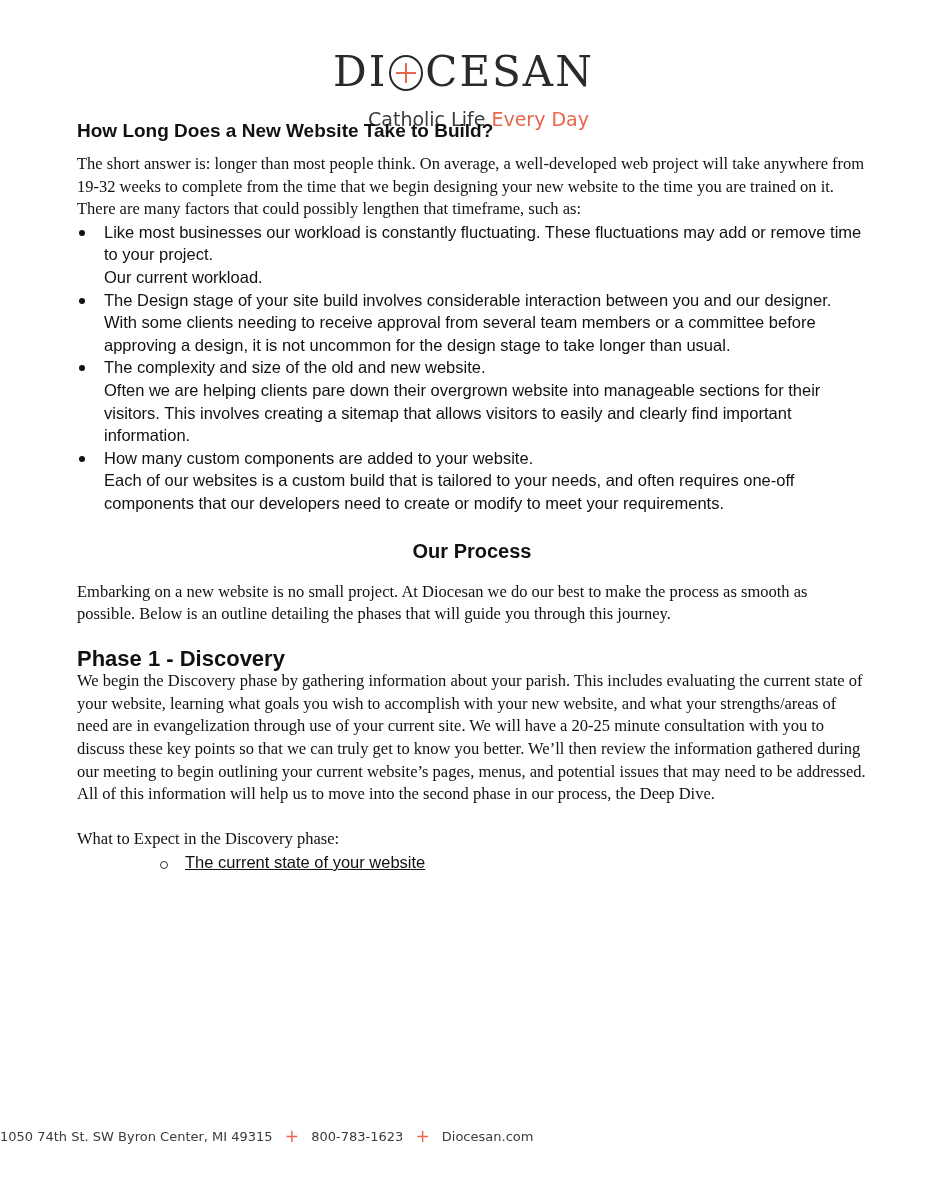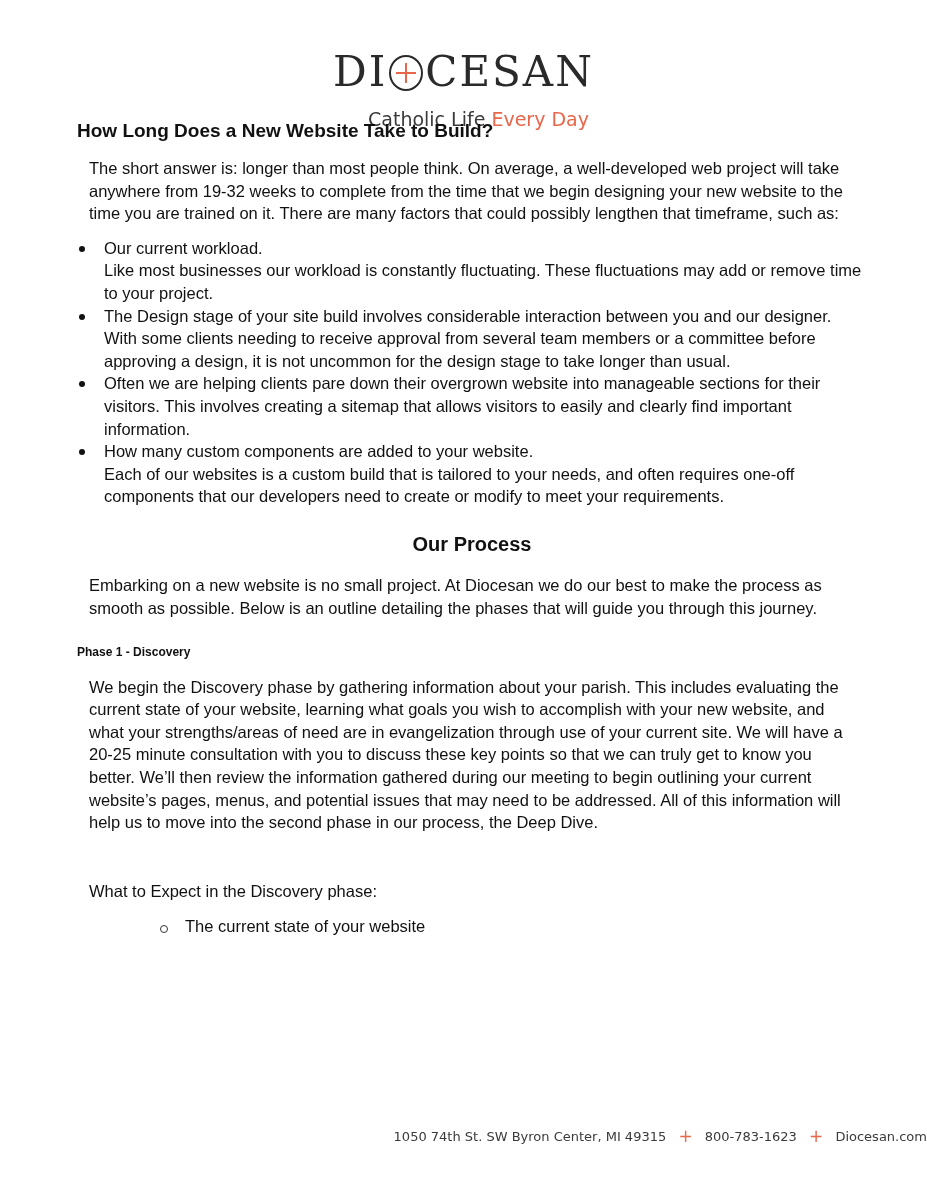--- a/index.html
+++ b/index.html
@@ -72,62 +72,62 @@
     }
     h2 {
       font-size: 20px;
       font-weight: bold;
       line-height: 28px;
       margin-top: 22px;
       margin-bottom: 16px;
       text-align: center;
     }
     h3 {
-      font-size: 12px;
+      font-size: 22px;
       font-weight: bold;
       line-height: 22.6px;
       margin-top: 22px;
       margin-bottom: 0;
     }
-    p { margin: 12px; }
+    p { margin: 0; font-family: Liberation Serif, serif; }
     ul.bullets { list-style: none; }
     ul.bullets > li {
       position: relative;
       padding-left: 27px;
     }
     ul.bullets > li::before {
       content: "";
       position: absolute;
       left: 2px;
       top: 9px;
       width: 6px; height: 6px;
       border-radius: 50%;
       background: #111;
     }
-    ul.sub { list-style: none; margin-left: 81px; }
+    ul.sub { list-style: none; margin-left: 81px; text-decoration: underline; }
     ul.sub > li {
       position: relative;
       padding-left: 27px;
     }
     ul.sub > li::before {
       content: "";
       position: absolute;
       left: 2px;
       top: 10px;
       width: 6px; height: 6px;
       border-radius: 50%;
       border: 1px solid #333;
     }
     .spacer { height: 22.6px; }
 
     .footer {
       position: absolute;
       left: 0; right: 0;
       top: 1126px;
-      text-align: right;
+      text-align: left;
       font-family: "DejaVu Sans", sans-serif;
       font-size: 13px;
       color: #3a3a3a;
     }
     .footer .plus {
       color: #e8664a;
       font-size: 17px;
       margin: 0 8px;
       vertical-align: -1px;
     }
@@ -145,27 +145,28 @@
     <span>CESAN</span>
   </div>
   <div class="tagline"><span>Catholic Life </span><span class="accent">Every Day</span></div>
 </div>
 
 <div class="content">
   <h1>How Long Does a New Website Take to Build?</h1>
   <p>The short answer is: longer than most people think. On average, a well-developed web project will take anywhere from 19-32 weeks to complete from the time that we begin designing your new website to the time you are trained on it. There are many factors that could possibly lengthen that timeframe, such as:</p>
   <ul class="bullets">
     <li>
+      <div>Like most businesses our workload is constantly fluctuating. These fluctuations may add or remove time to your project.</div>
       <div>Our current workload.</div>
-      <div>Like most businesses our workload is constantly fluctuating. These fluctuations may add or remove time to your project.</div>
     </li>
     <li>
       <div>The Design stage of your site build involves considerable interaction between you and our designer. With some clients needing to receive approval from several team members or a committee before approving a design, it is not uncommon for the design stage to take longer than usual.</div>
     </li>
     <li>
+      <div>The complexity and size of the old and new website.</div>
       <div>Often we are helping clients pare down their overgrown website into manageable sections for their visitors. This involves creating a sitemap that allows visitors to easily and clearly find important information.</div>
     </li>
     <li>
       <div>How many custom components are added to your website.</div>
       <div>Each of our websites is a custom build that is tailored to your needs, and often requires one-off components that our developers need to create or modify to meet your requirements.</div>
     </li>
   </ul>
 
   <h2>Our Process</h2>
   <p>Embarking on a new website is no small project. At Diocesan we do our best to make the process as smooth as possible. Below is an outline detailing the phases that will guide you through this journey.</p>

